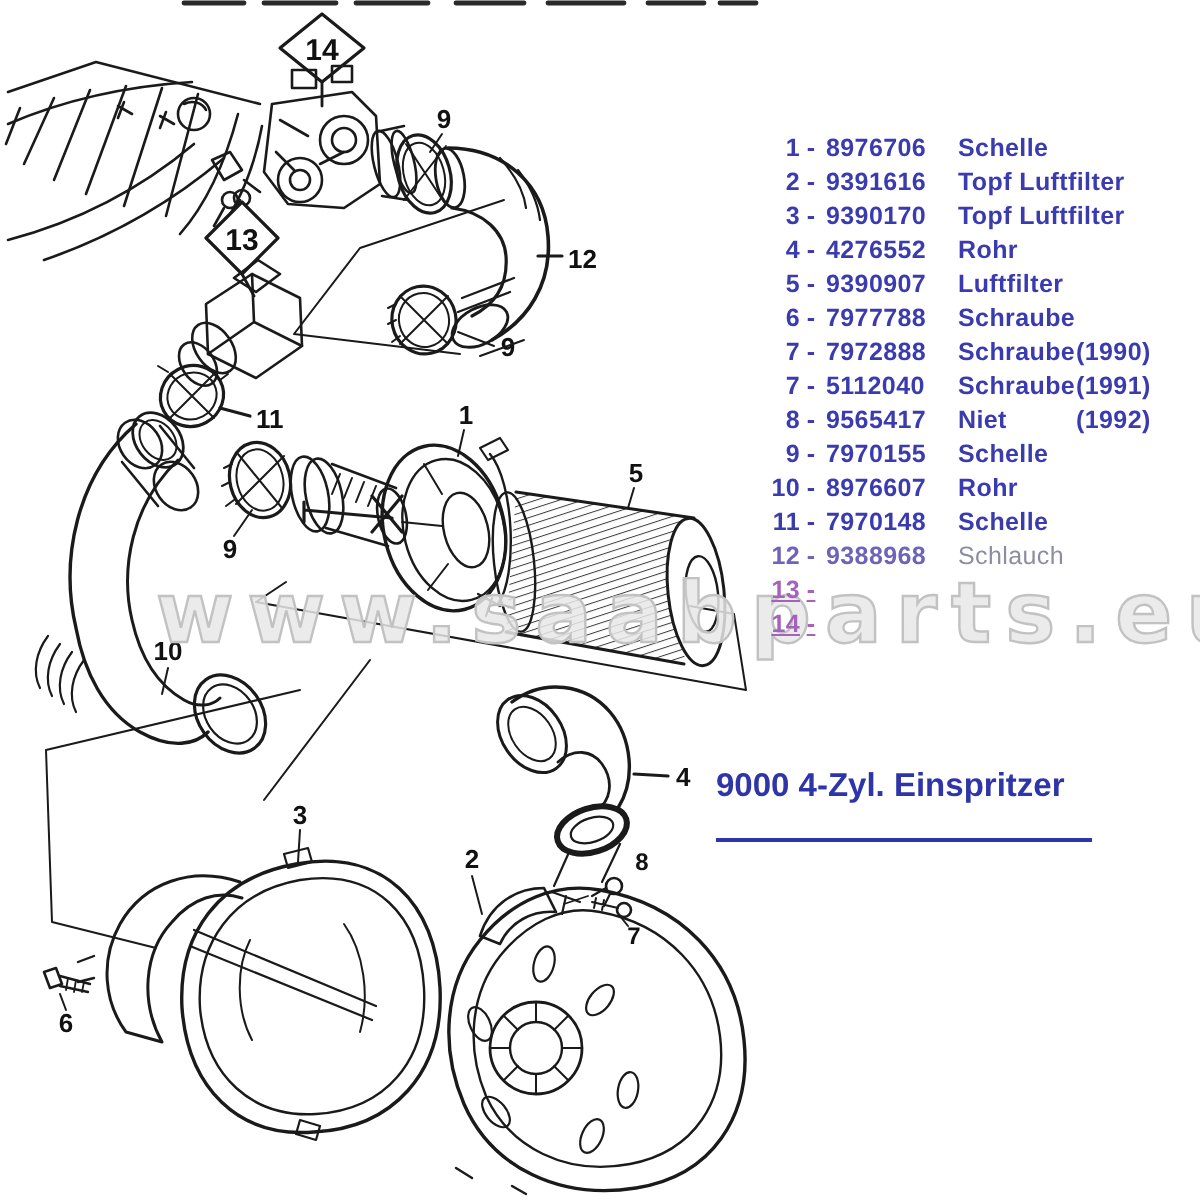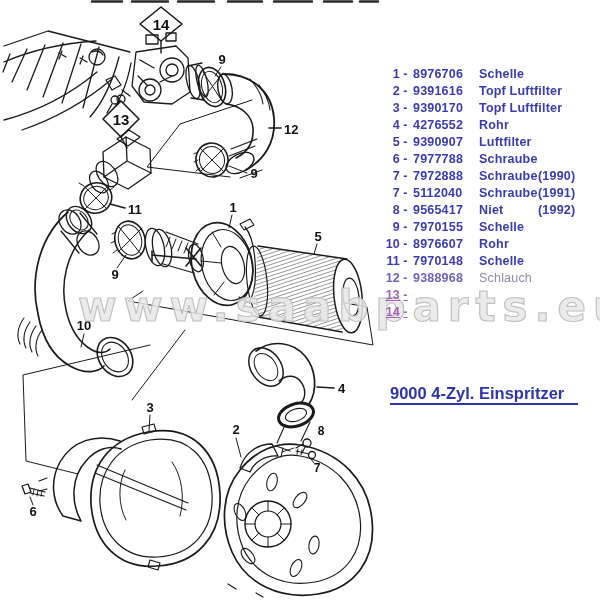--- a/index.html
+++ b/index.html
@@ -32,21 +32,21 @@
   .prow.muted .num,.prow.muted .dash,.prow.muted .part{color:var(--muted-num,#6f63b8);}
   .prow.muted .name{color:var(--muted-name,#8d8da0);font-weight:normal;}
   .prow.link{color:var(--link-purple,#a263b8);text-decoration:underline;cursor:pointer;}
   .prow.link .name{margin-left:6px;}
   
   .title-block{
     position:absolute;left:358px;top:383px;z-index:4;
     color:var(--title-blue,#2e35a8);font-size:16.5px;font-weight:bold;line-height:20px;
     white-space:nowrap;
   }
-  .title-block .tl{display:inline-block;border-bottom:2px solid currentColor;padding-bottom:0px;margin-left:32px;}
+  .title-block .tl{display:inline-block;border-bottom:2px solid currentColor;padding-bottom:16px;}
   .title-block .l1{padding-right:14px;}
   .title-block .l2{display:block;width:152px;text-align:center;margin-top:0px;}
   .title-block .l3{margin-top:1px;padding-right:4px;}
 </style>
 </head>
 <body>
 
 <svg id="diagram-svg" width="600" height="600" viewBox="0 0 600 600" fill="none" stroke="#1a1a1a" stroke-width="1.4" stroke-linecap="round" stroke-linejoin="round">
 
   <defs>

